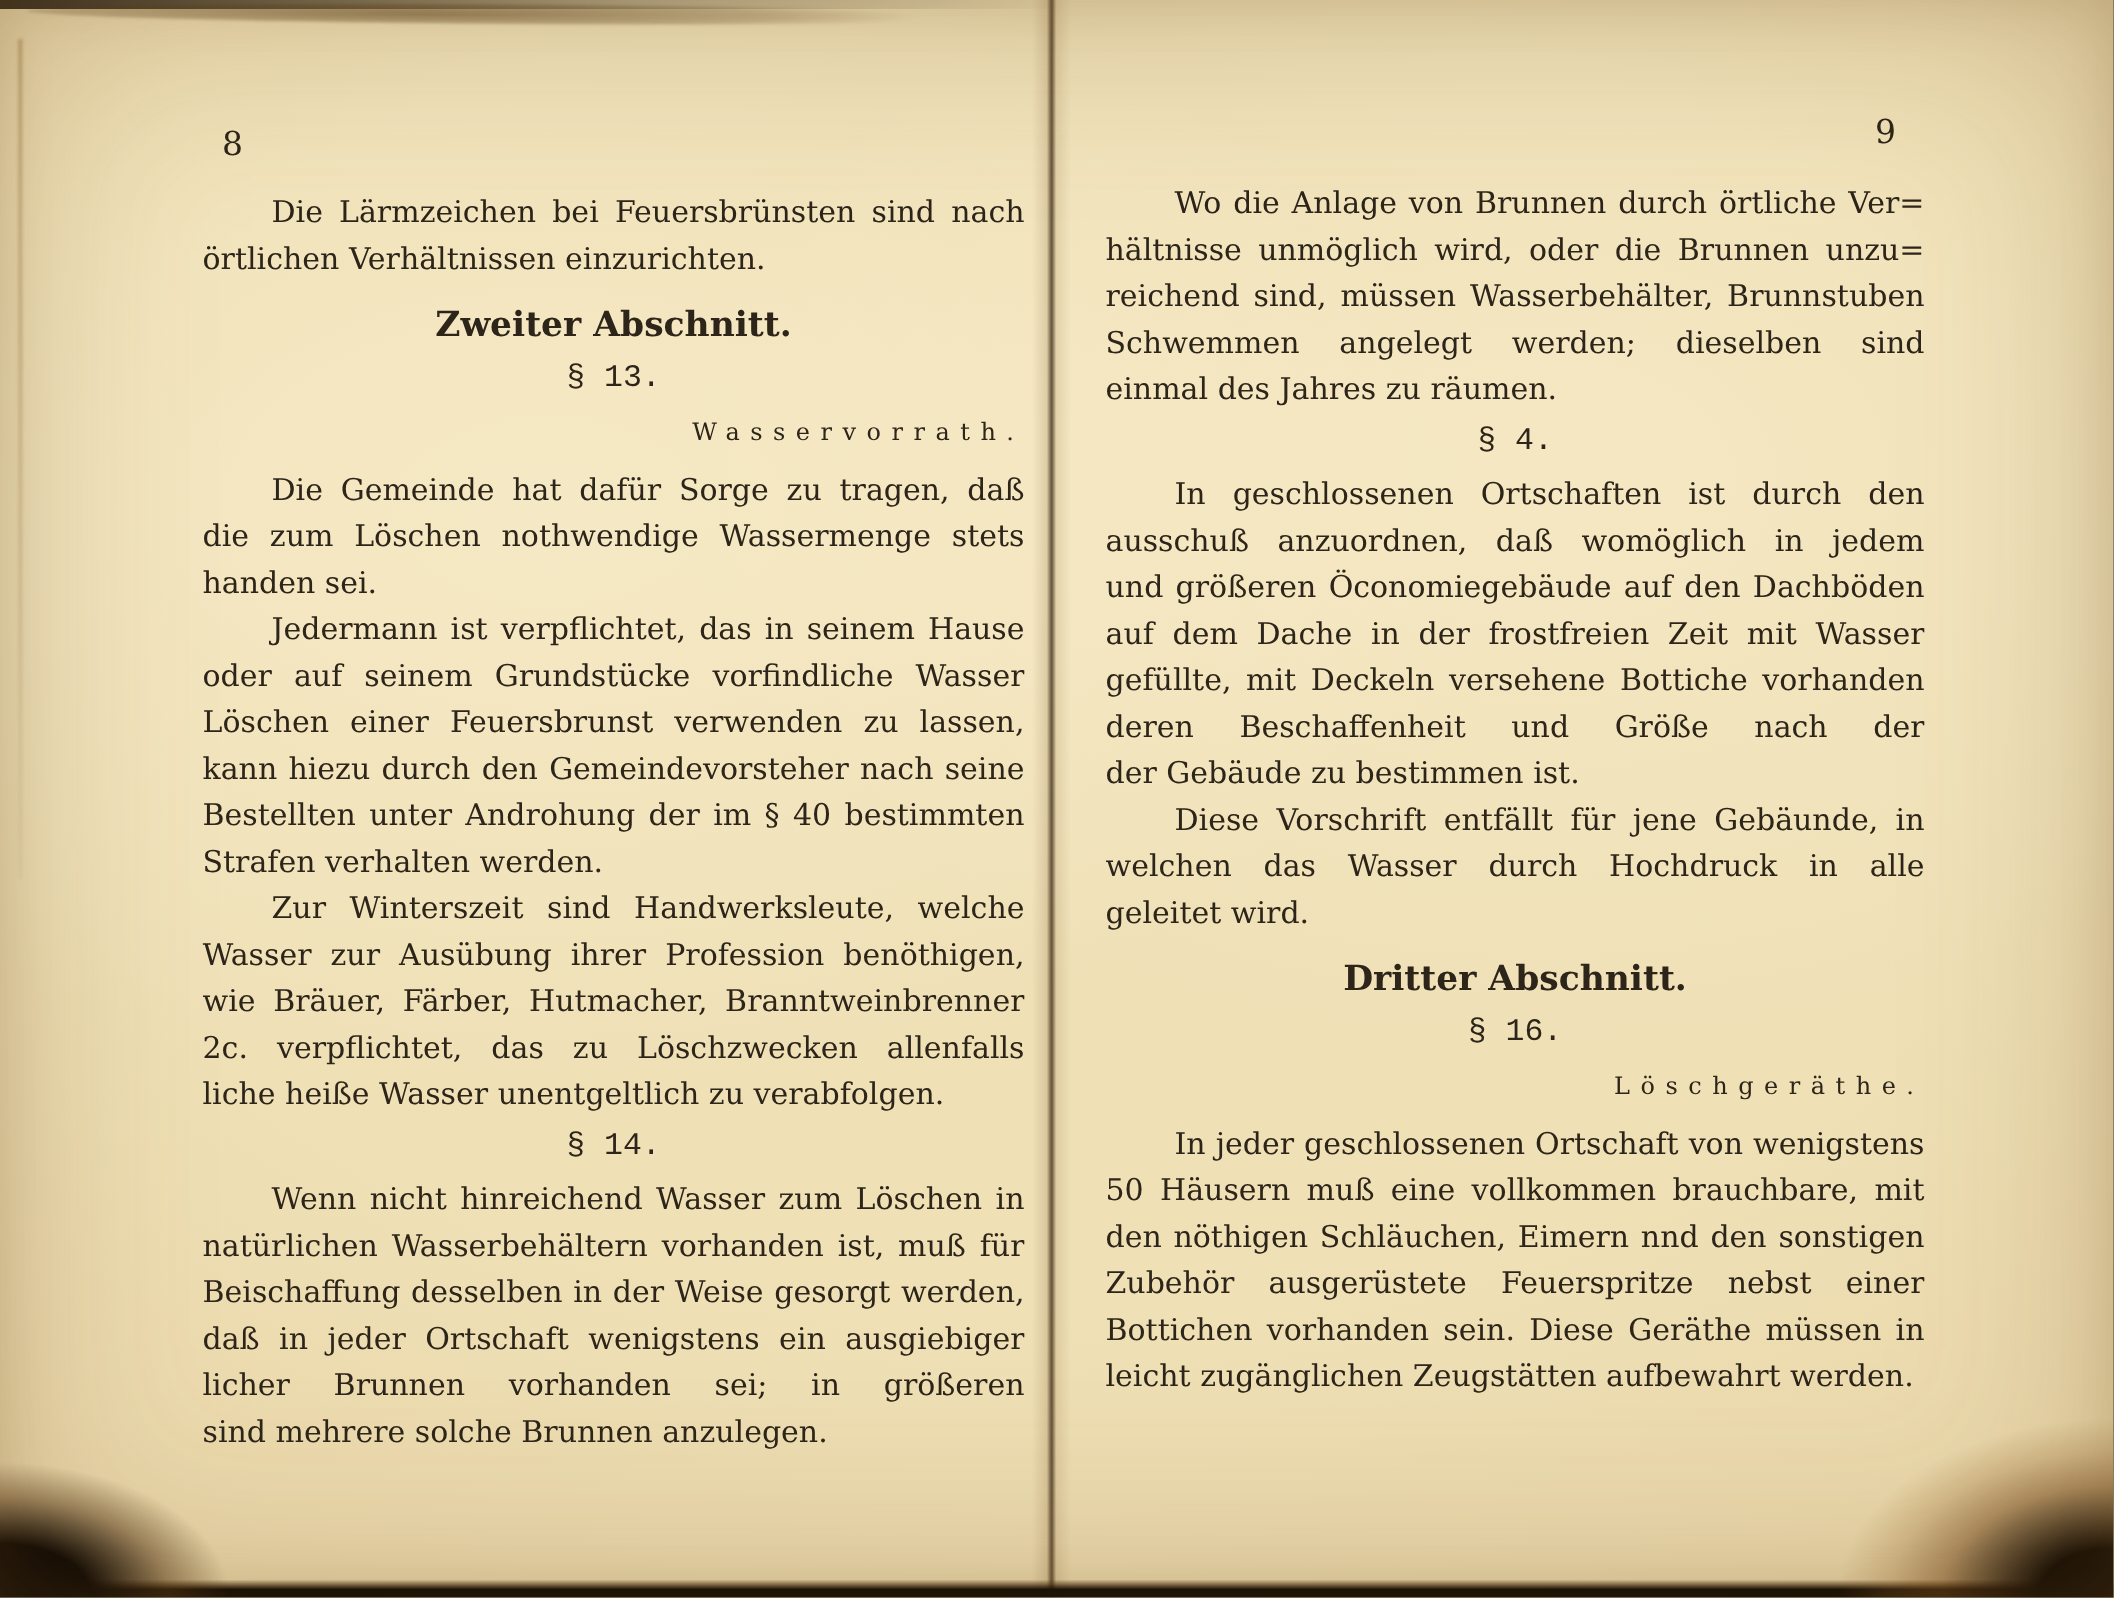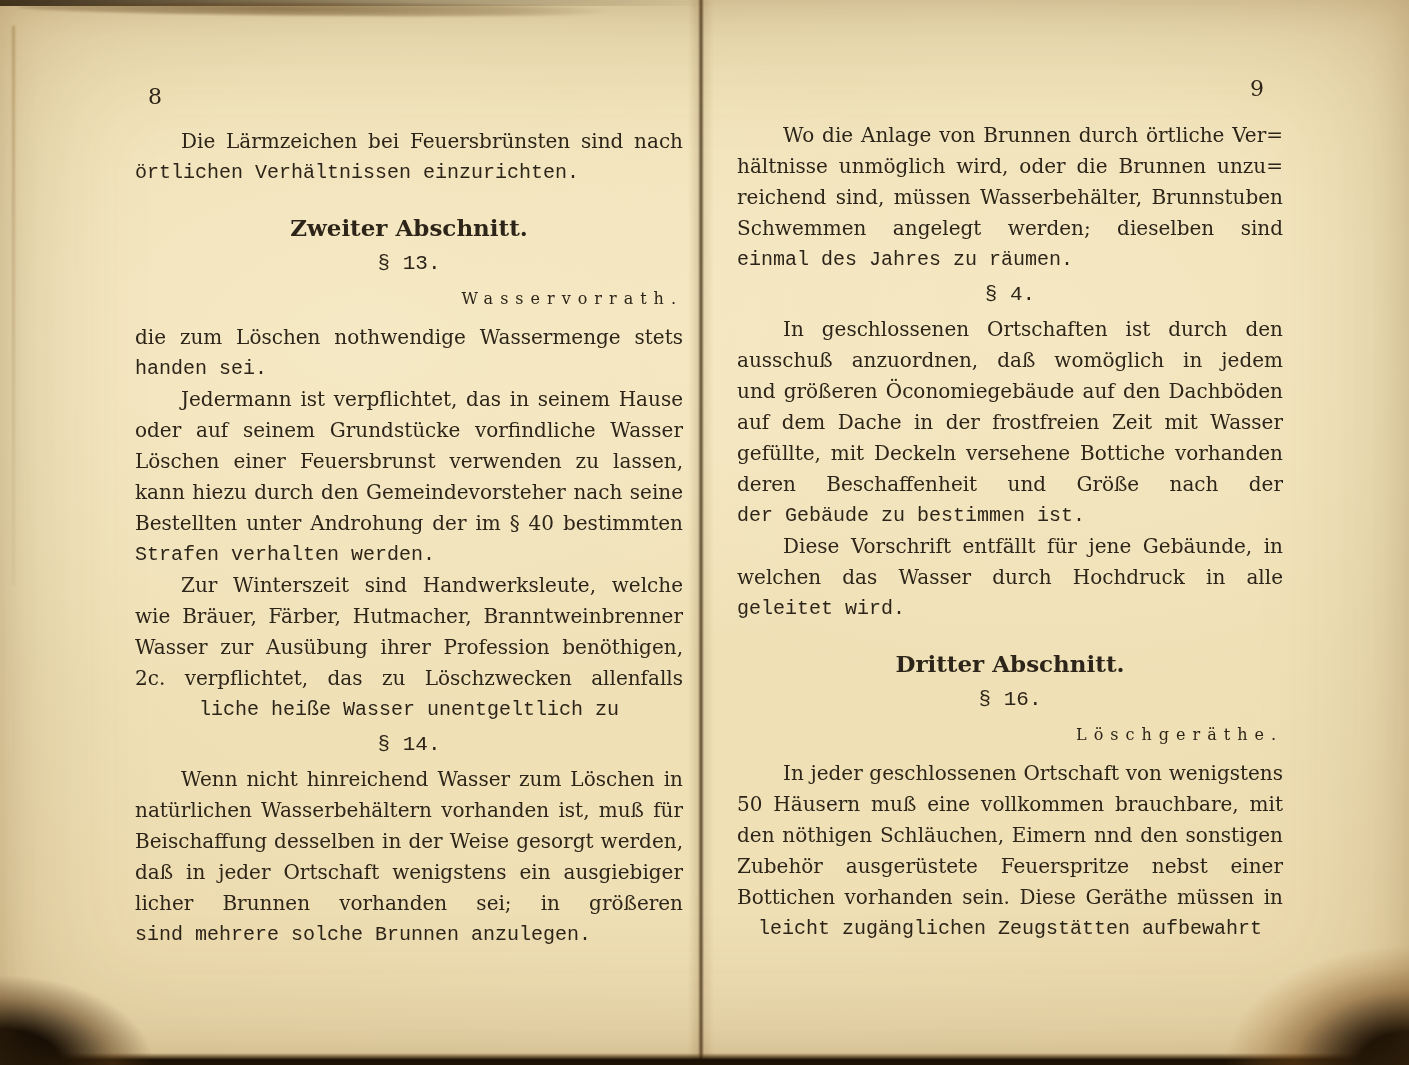--- a/index.html
+++ b/index.html
@@ -39,22 +39,22 @@
   .pagenum-left  { left:148px; top:84px; }
   .pagenum-right { left:1250px; top:76px; }
   .page-col { position:absolute; font-size:20px; }
   .page-col-left  { left:135px; top:126px; width:548px; }
   .page-col-right { left:737px; top:120px; width:546px; }
 
   .para { margin:0; }
   .line { line-height:31px; height:31px; overflow:hidden;
     text-align:justify; text-align-last:justify; }
   .line.first { text-indent:46px; }
-  .line.last  { text-align:center; text-align-last:left;font-family:Liberation Mono, monospace; }
-  .heading    { font-size:23px; font-weight:bold; text-align:center; line-height:33px; margin:23px 0 4px; }
+  .line.last  { text-align:left; text-align-last:left; }
+  .heading    { font-size:23px; font-weight:bold; text-align:center; line-height:33px; margin:12px 0 4px; }
   .section    { font-size:21px; text-align:center; line-height:31px; margin:4px 0 4px;font-family:Liberation Mono, monospace; }
   .subheading { font-size:16px; text-align:right; line-height:31px; letter-spacing:7px; margin:0 0 8px; }
 </style>
 </head>
 <body>
 
 <div class="canvas">
   <div class="top-edge"></div>
   <div class="top-streak"></div>
   <div class="fold-left"></div>
@@ -65,35 +65,36 @@
 
   <div class="page-col page-col-left">
       <div class="para">
         <div class="line first">Die Lärmzeichen bei Feuersbrünsten sind nach den</div>
         <div class="line last">örtlichen Verhältnissen einzurichten.</div>
       </div>
       <div class="heading">Zweiter Abschnitt.</div>
       <div class="section">§ 13.</div>
       <div class="subheading">Wasservorrath.</div>
       <div class="para">
+        <div class="line first">Die Gemeinde hat dafür Sorge zu tragen, daß</div>
         <div class="line">die zum Löschen nothwendige Wassermenge stets vor=</div>
         <div class="line last">handen sei.</div>
       </div>
       <div class="para">
         <div class="line first">Jedermann ist verpflichtet, das in seinem Hause</div>
         <div class="line">oder auf seinem Grundstücke vorfindliche Wasser zum</div>
         <div class="line">Löschen einer Feuersbrunst verwenden zu lassen, und</div>
         <div class="line">kann hiezu durch den Gemeindevorsteher nach seine</div>
         <div class="line">Bestellten unter Androhung der im § 40 bestimmten</div>
         <div class="line last">Strafen verhalten werden.</div>
       </div>
       <div class="para">
         <div class="line first">Zur Winterszeit sind Handwerksleute, welche heißes</div>
+        <div class="line">Wasser zur Ausübung ihrer Profession benöthigen,</div>
         <div class="line">wie Bräuer, Färber, Hutmacher, Branntweinbrenner</div>
-        <div class="line">Wasser zur Ausübung ihrer Profession benöthigen,</div>
         <div class="line">2c. verpflichtet, das zu Löschzwecken allenfalls erforder=</div>
         <div class="line last">liche heiße Wasser unentgeltlich zu verabfolgen.</div>
       </div>
       <div class="section">§ 14.</div>
       <div class="para">
         <div class="line first">Wenn nicht hinreichend Wasser zum Löschen in</div>
         <div class="line">natürlichen Wasserbehältern vorhanden ist, muß für die</div>
         <div class="line">Beischaffung desselben in der Weise gesorgt werden,</div>
         <div class="line">daß in jeder Ortschaft wenigstens ein ausgiebiger öffent=</div>
         <div class="line">licher Brunnen vorhanden sei; in größeren Ortschaften</div>

